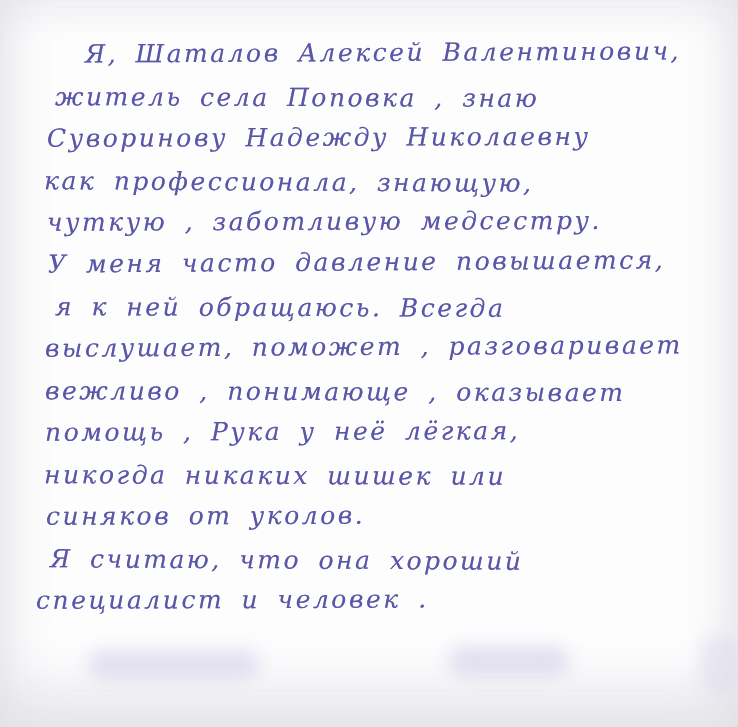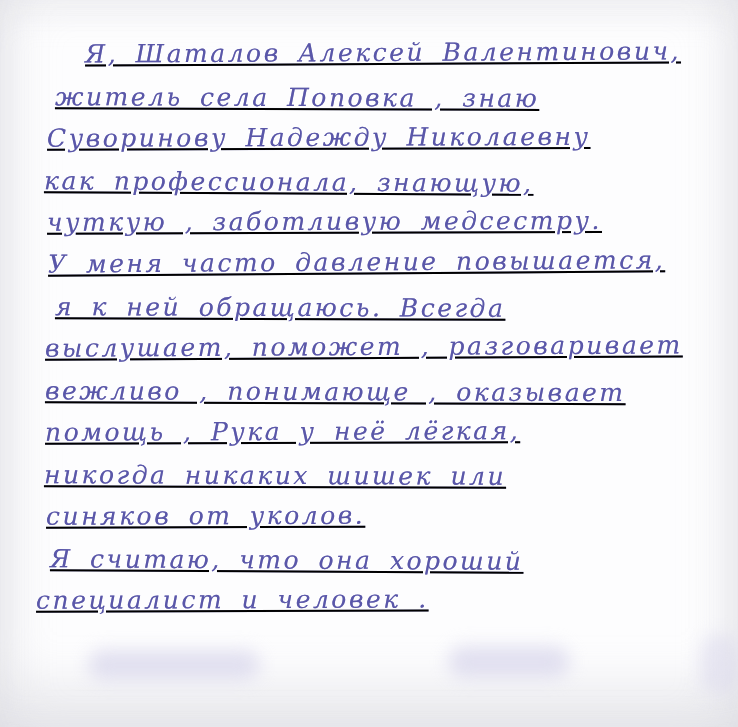--- a/index.html
+++ b/index.html
@@ -17,21 +17,20 @@
       inset 26px 0 40px rgba(215,215,222,0.14),
       inset -26px 0 40px rgba(215,215,222,0.14);
     font-family: "DejaVu Serif", serif;
   }
 
   .note {
     position: absolute;
     left: 0;
     top: 34px;
     width: 738px;
-    text-decoration: underline;
   }
 
   .line {
     position: relative;
     height: 42px;
     line-height: 42px;
     font-style: italic;
     font-size: 25px;
     letter-spacing: 2.5px;
     word-spacing: 7px;

